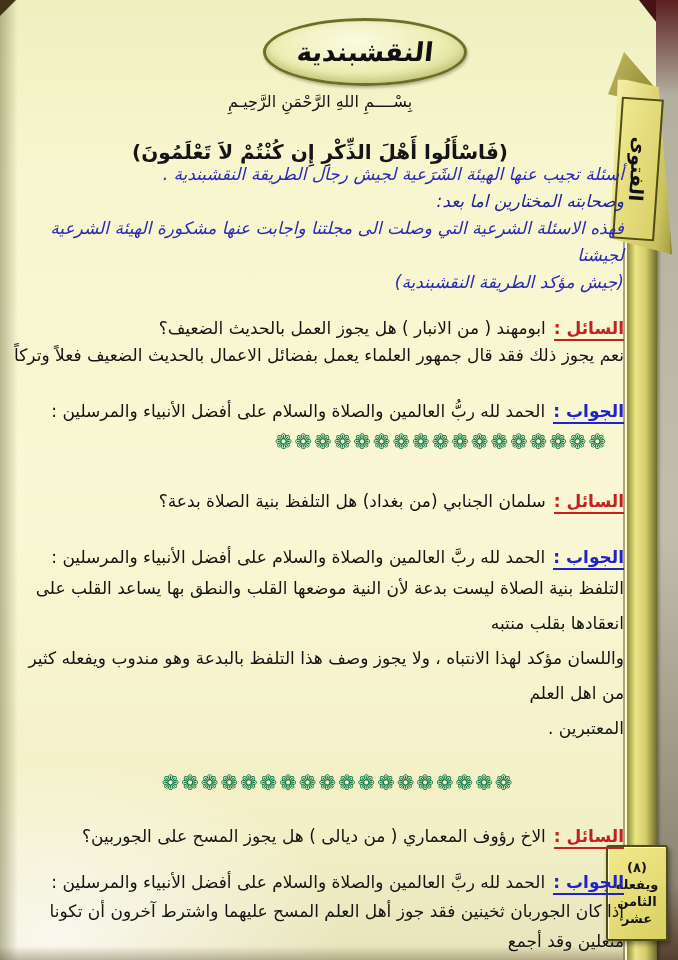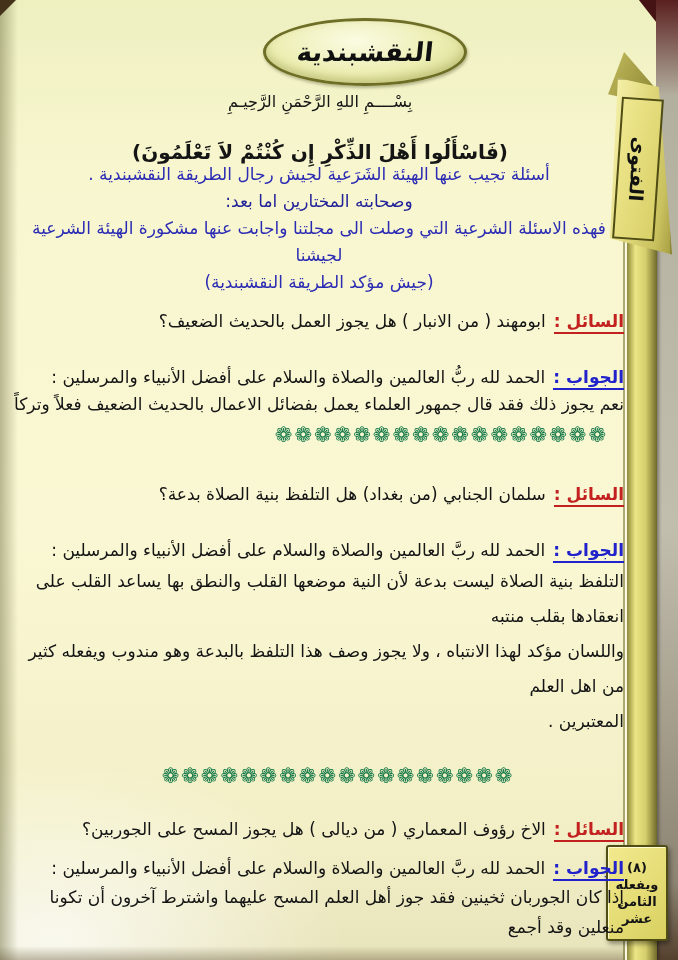--- a/index.html
+++ b/index.html
@@ -64,24 +64,24 @@
   
   .bismillah{position:absolute;left:0;top:92px;width:640px;text-align:center;
     font-weight:normal;font-size:16px;color:#151515;}
   .verse{position:absolute;left:0;top:140px;width:640px;text-align:center;
     font-weight:bold;font-size:20px;color:#151515;}
 
   
   .content{position:absolute;top:161px;right:54px;left:14px;direction:rtl;color:#141414;
     font-size:17px;}
   .ln{line-height:27px;text-align:right;}
-  .ctr{text-align:center;}
+  .ctr{font-style:italic;}
   .c-blue{color:#2b2bb4;}
   .c-navy{color:#21219a;}
-  .qline{margin-top:11px;line-height:28px;}
+  .qline{margin-top:18px;line-height:28px;}
   .lbl{font-weight:bold;padding-bottom:1px;border-bottom:2px solid currentColor;margin-left:8px;}
   .lbl-red{color:#c32020;}
   .lbl-blue{color:#2222cc;}
   .gap28{margin-top:28px;}
   .gap24{margin-top:24px;}
   .wide{line-height:35px;}
   .orn{color:#177a4a;font-size:21px;letter-spacing:2px;line-height:30px;white-space:nowrap;}
   .orn1{text-align:right;padding-right:16px;margin-top:2px;}
   .orn2{text-align:right;padding-right:0;margin-right:-38px;margin-top:22px;text-align:center;}
 </style>
@@ -124,24 +124,24 @@
 
     <div class="ln ctr c-blue">أسئلة تجيب عنها الهيئة الشَرَعية لجيش رجال الطريقة النقشبندية .</div>
     <div class="ln ctr c-navy">وصحابته المختارين اما بعد:</div>
     <div class="ln ctr c-blue">فهذه الاسئلة الشرعية التي وصلت الى مجلتنا واجابت عنها مشكورة الهيئة الشرعية لجيشنا</div>
     <div class="ln ctr c-blue">(جيش مؤكد الطريقة النقشبندية)</div>
 
     <div class="ln qline">
       <span class="lbl lbl-red">السائل :</span><span>ابومهند ( من الانبار ) هل يجوز العمل بالحديث الضعيف؟</span>
     </div>
 
+    <div class="ln">نعم يجوز ذلك فقد قال جمهور العلماء يعمل بفضائل الاعمال بالحديث الضعيف فعلاً وتركاً</div>
     <div class="ln qline gap28">
       <span class="lbl lbl-blue">الجواب :</span><span>الحمد لله ربُّ العالمين والصلاة والسلام على أفضل الأنبياء والمرسلين :</span>
     </div>
-    <div class="ln">نعم يجوز ذلك فقد قال جمهور العلماء يعمل بفضائل الاعمال بالحديث الضعيف فعلاً وتركاً</div>
 
     <div class="orn orn1">❁❁❁❁❁❁❁❁❁❁❁❁❁❁❁❁❁</div>
 
     <div class="ln qline" style="margin-top:30px">
       <span class="lbl lbl-red">السائل :</span><span>سلمان الجنابي (من بغداد) هل التلفظ بنية الصلاة بدعة؟</span>
     </div>
 
     <div class="ln qline gap28">
       <span class="lbl lbl-blue">الجواب :</span><span>الحمد لله ربَّ العالمين والصلاة والسلام على أفضل الأنبياء والمرسلين :</span>
     </div>

